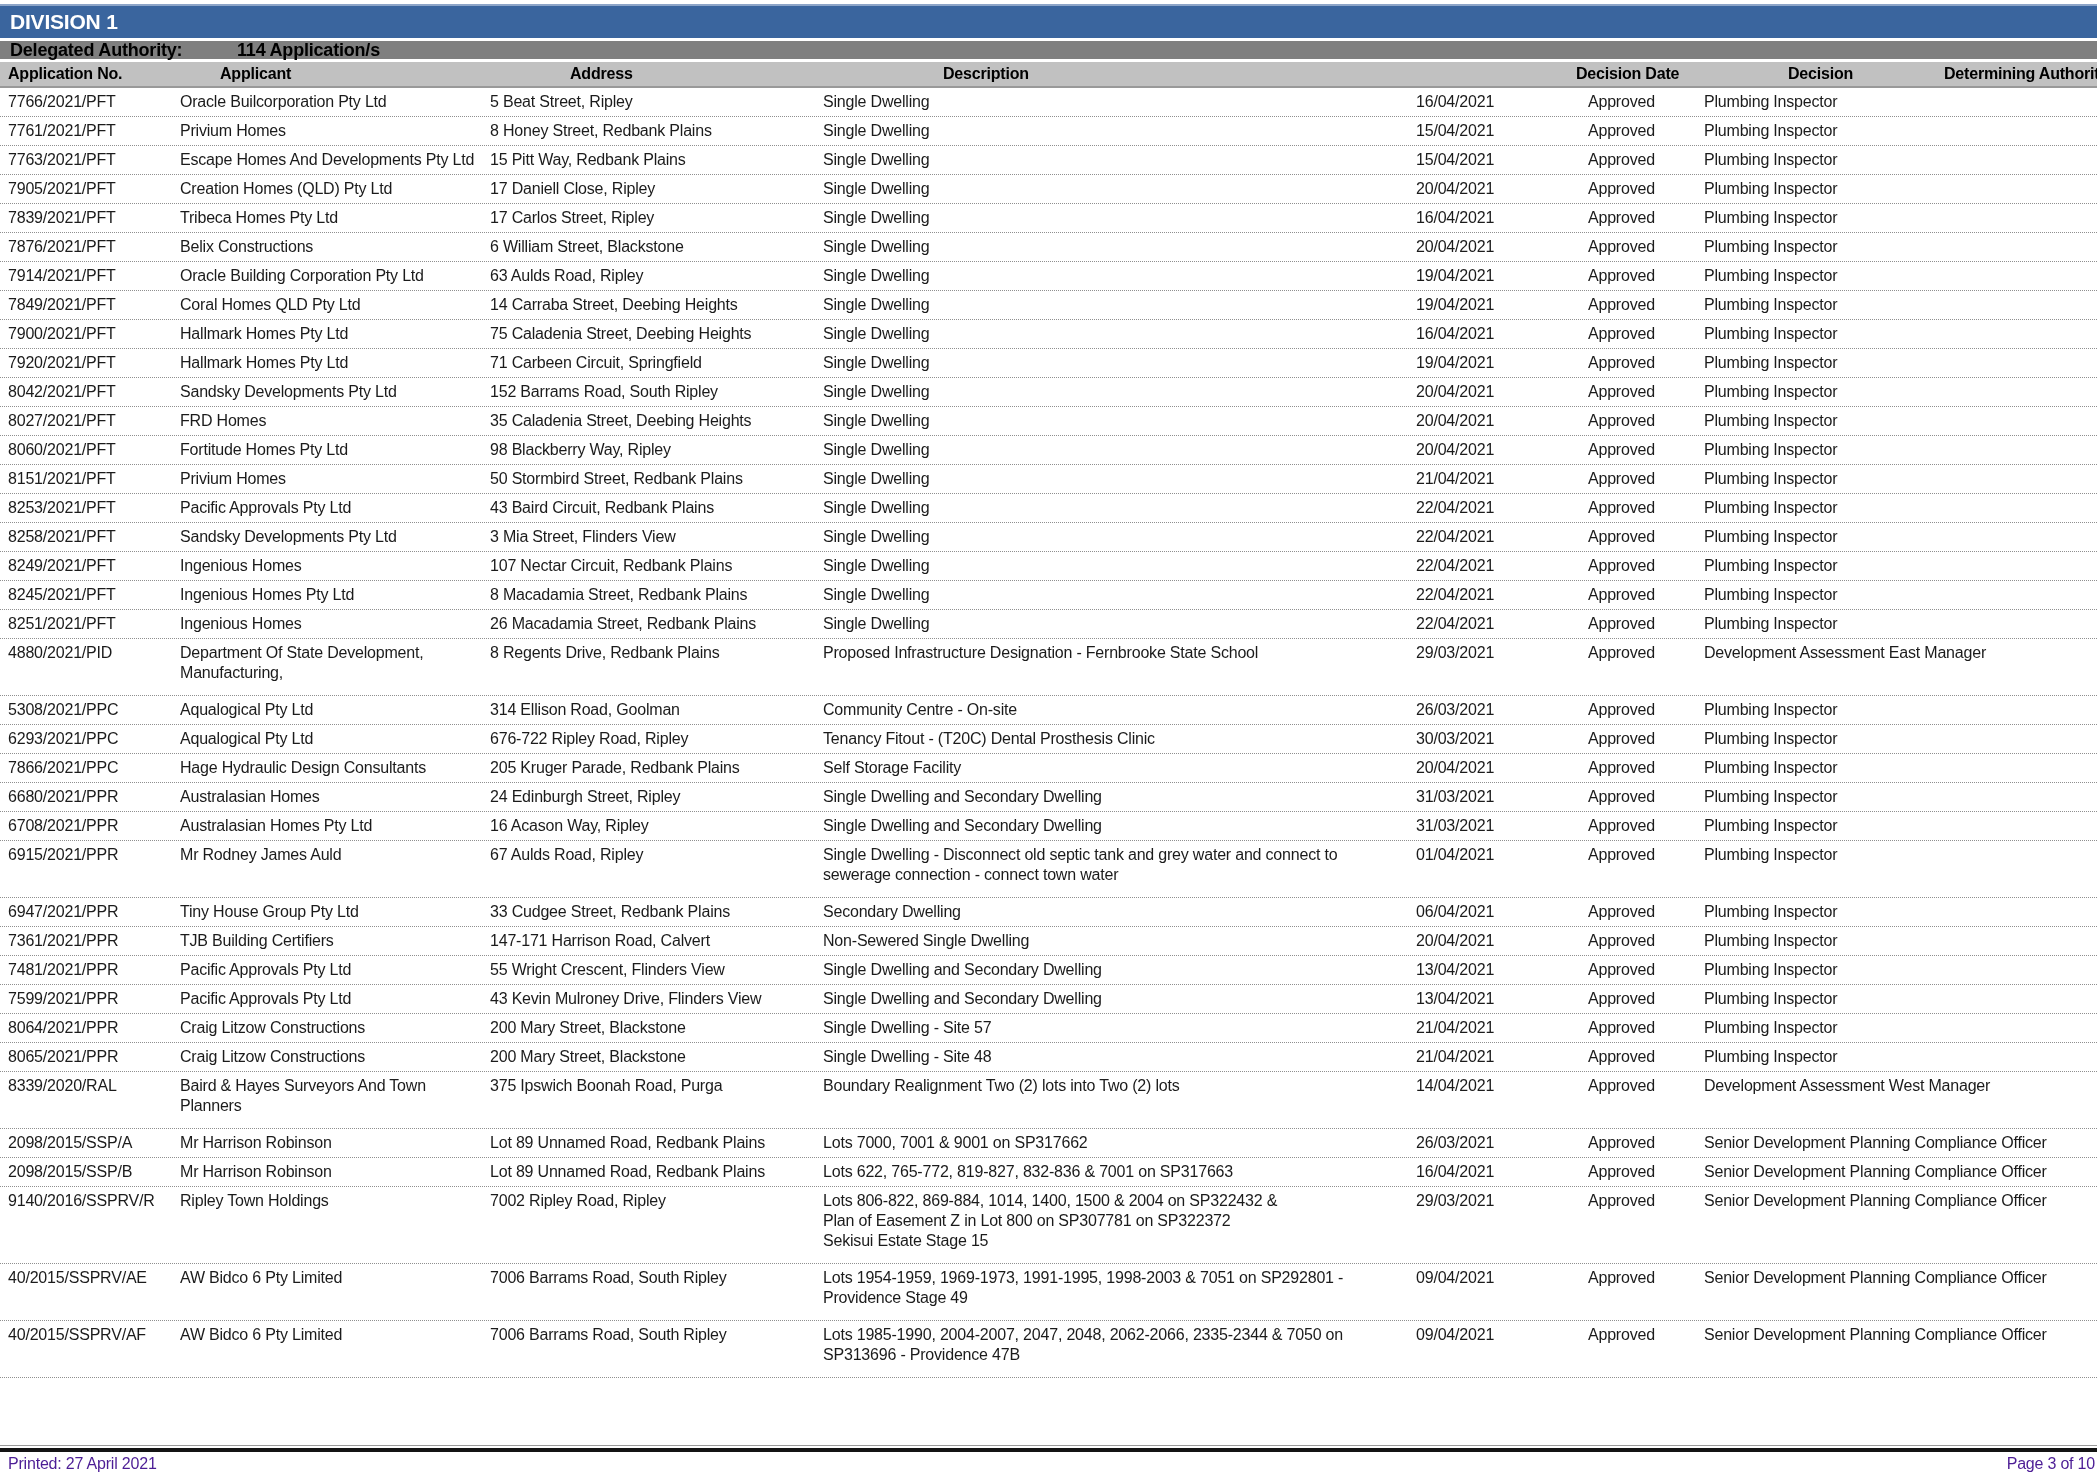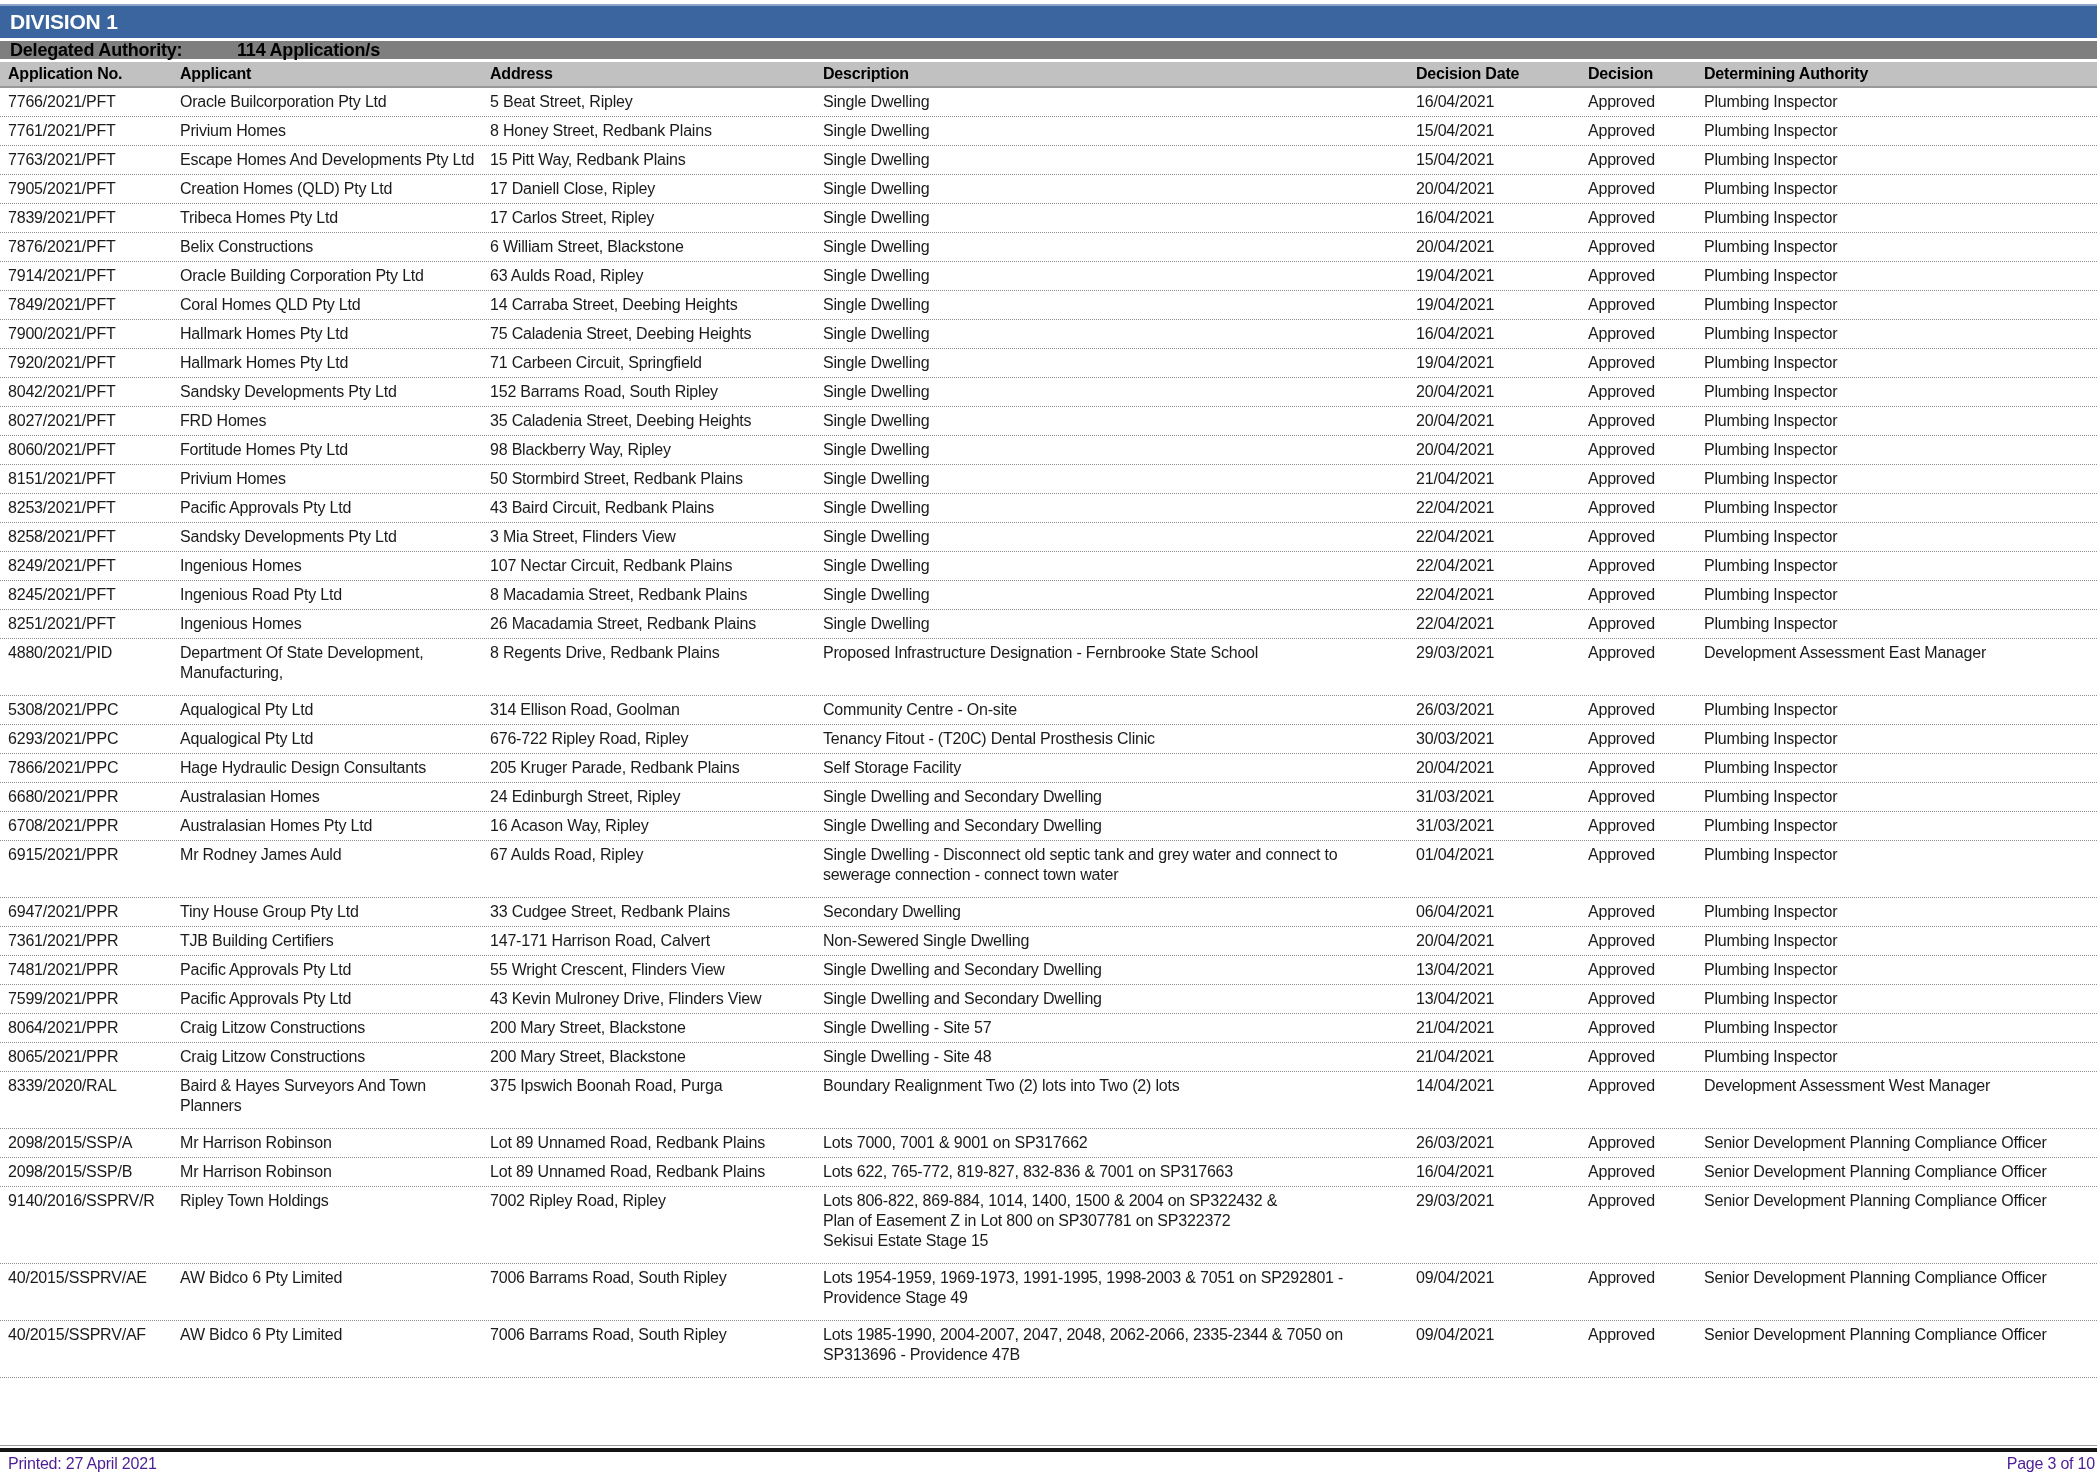--- a/index.html
+++ b/index.html
@@ -53,20 +53,21 @@
     display: grid;
     grid-template-columns: 172px 310px 333px 593px 172px 116px 1fr;
     padding-left: 8px;
     box-sizing: border-box;
   }
   .col-header-bar {
     background: #c1c1c1;
     border-bottom: 2px solid #999999;
     height: 26px;
     align-items: center;
+    gap: 40px;
   }
   .col-header-bar .hcell {
     font-weight: bold;
     font-size: 16px;
     color: #000000;
     padding-right: 8px;
     overflow: hidden;
     white-space: nowrap;
   }
   .tbody { width: 100%; }
@@ -280,21 +281,21 @@
         <div class="cell c0">8249/2021/PFT</div>
         <div class="cell c1">Ingenious Homes</div>
         <div class="cell c2">107 Nectar Circuit, Redbank Plains</div>
         <div class="cell c3">Single Dwelling</div>
         <div class="cell c4">22/04/2021</div>
         <div class="cell c5">Approved</div>
         <div class="cell c6">Plumbing Inspector</div>
       </div>
       <div class="grid row">
         <div class="cell c0">8245/2021/PFT</div>
-        <div class="cell c1">Ingenious Road Pty Ltd</div>
+        <div class="cell c1">Ingenious Homes Pty Ltd</div>
         <div class="cell c2">8 Macadamia Street, Redbank Plains</div>
         <div class="cell c3">Single Dwelling</div>
         <div class="cell c4">22/04/2021</div>
         <div class="cell c5">Approved</div>
         <div class="cell c6">Plumbing Inspector</div>
       </div>
       <div class="grid row">
         <div class="cell c0">8251/2021/PFT</div>
         <div class="cell c1">Ingenious Homes</div>
         <div class="cell c2">26 Macadamia Street, Redbank Plains</div>

